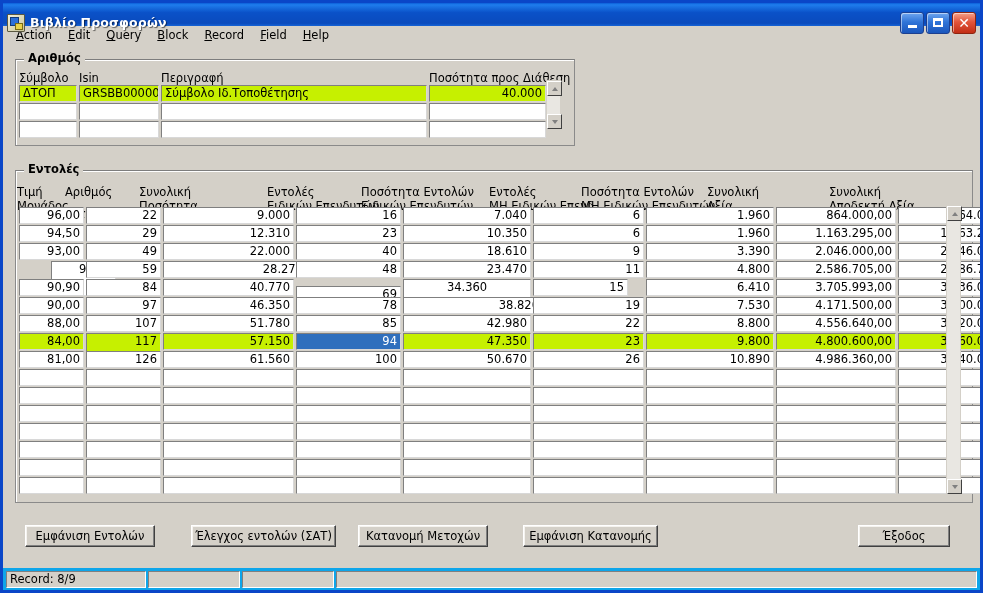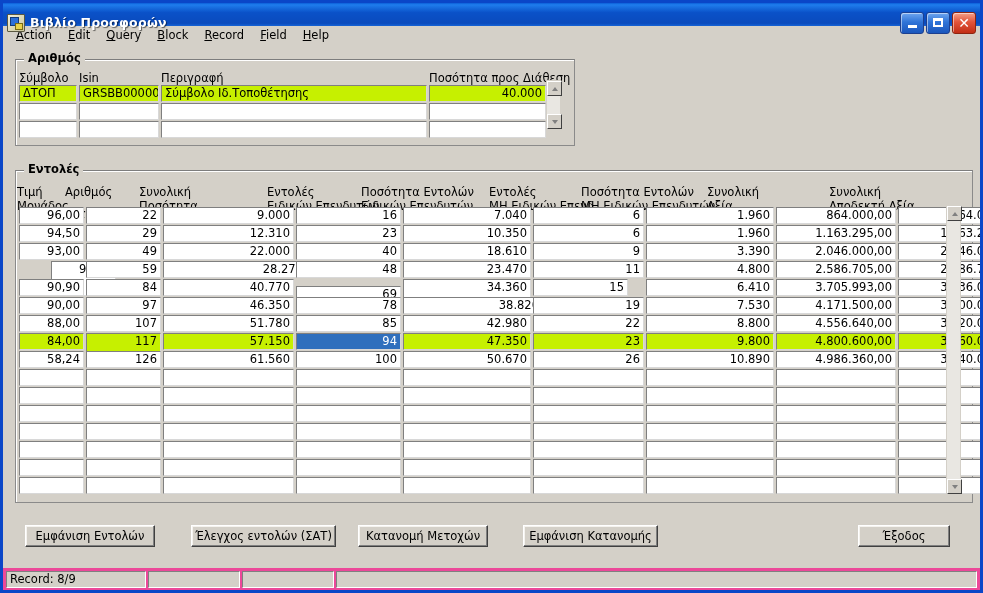--- a/index.html
+++ b/index.html
@@ -104,21 +104,21 @@
     background:#d4d0c8;border:1px solid #fff;
     border-right-color:#404040;border-bottom-color:#404040;
     box-shadow:inset -1px -1px 0 #808080, inset 1px 1px 0 #f5f3ef;
     font-size:11.5px;color:#000;
     display:flex;align-items:center;justify-content:center;white-space:nowrap;
   }
 
   
   .statusbar{
     position:absolute;left:0;right:0;bottom:0;height:22px;
-    background:#ec4899;display:flex;align-items:center;gap:2px;
+    background:#0ea5e9;display:flex;align-items:center;gap:2px;
     padding:2px 3px;box-sizing:border-box;
   }
   .status-cell{
     height:17px;box-sizing:border-box;background:#d4d0c8;
     border:1px solid #808080;border-right-color:#fff;border-bottom-color:#fff;
     font-size:11.5px;color:#000;line-height:15px;padding:0 3px;
     white-space:nowrap;overflow:hidden;
   }
 </style>
 </head>
@@ -261,21 +261,21 @@
         <div class="fld r" style="left: 281px; top: 98px; width: 105px; height: 17px;">48</div>
         <div class="fld r" style="left: 388px; top: 98px; width: 128px; height: 17px;">23.470</div>
         <div class="fld r" style="left: 518px; top: 98px; width: 111px; height: 17px;">11</div>
         <div class="fld r" style="left: 631px; top: 98px; width: 128px; height: 17px;">4.800</div>
         <div class="fld r" style="left: 761px; top: 98px; width: 120px; height: 17px;">2.586.705,00</div>
         <div class="fld r" style="left: 883px; top: 98px; width: 123px; height: 17px;">2.586.705,00</div>
         <div class="fld r" style="left: 4px; top: 116px; width: 65px; height: 17px;">90,90</div>
         <div class="fld r" style="left: 71px; top: 116px; width: 75px; height: 17px;">84</div>
         <div class="fld r" style="left: 148px; top: 116px; width: 131px; height: 17px;">40.770</div>
         <div class="fld r" style="left: 281px; top: 116px; width: 105px; height: 17px; margin-top: 7px;">69</div>
-        <div class="fld r" style="left: 388px; top: 116px; width: 128px; height: 20px;">34.360</div>
+        <div class="fld r" style="left: 388px; top: 116px; width: 128px; height: 20px; text-align: center;">34.360</div>
         <div class="fld r" style="left: 518px; top: 116px; width: 95px; height: 17px;">15</div>
         <div class="fld r" style="left: 631px; top: 116px; width: 128px; height: 17px;">6.410</div>
         <div class="fld r" style="left: 761px; top: 116px; width: 120px; height: 17px;">3.705.993,00</div>
         <div class="fld r" style="left: 883px; top: 116px; width: 123px; height: 17px;">3.636.000,00</div>
         <div class="fld r" style="left: 4px; top: 134px; width: 65px; height: 17px;">90,00</div>
         <div class="fld r" style="left: 71px; top: 134px; width: 75px; height: 17px;">97</div>
         <div class="fld r" style="left: 148px; top: 134px; width: 131px; height: 17px;">46.350</div>
         <div class="fld r" style="left: 281px; top: 134px; width: 105px; height: 17px;">78</div>
         <div class="fld r" style="left: 388px; top: 134px; width: 140px; height: 17px;">38.820</div>
         <div class="fld r" style="left: 518px; top: 134px; width: 111px; height: 17px;">19</div>
@@ -293,21 +293,21 @@
         <div class="fld r" style="left: 883px; top: 152px; width: 123px; height: 17px;">3.520.000,00</div>
         <div class="fld r hl" style="left: 4px; top: 170px; width: 65px; height: 17px;">84,00</div>
         <div class="fld r hl" style="left: 71px; top: 170px; width: 75px; height: 27px;">117</div>
         <div class="fld r hl" style="left: 148px; top: 170px; width: 131px; height: 17px;">57.150</div>
         <div class="fld r sel" style="left: 281px; top: 170px; width: 105px; height: 17px;">94</div>
         <div class="fld r hl" style="left: 388px; top: 170px; width: 128px; height: 17px;">47.350</div>
         <div class="fld r hl" style="left: 518px; top: 170px; width: 111px; height: 17px;">23</div>
         <div class="fld r hl" style="left: 631px; top: 170px; width: 128px; height: 17px;">9.800</div>
         <div class="fld r hl" style="left: 761px; top: 170px; width: 120px; height: 17px;">4.800.600,00</div>
         <div class="fld r hl" style="left: 883px; top: 170px; width: 123px; height: 17px;">3.360.000,00</div>
-        <div class="fld r" style="left: 4px; top: 188px; width: 65px; height: 17px;">58,24</div>
+        <div class="fld r" style="left: 4px; top: 188px; width: 65px; height: 17px;">81,00</div>
         <div class="fld r" style="left: 71px; top: 188px; width: 75px; height: 17px;">126</div>
         <div class="fld r" style="left: 148px; top: 188px; width: 131px; height: 17px;">61.560</div>
         <div class="fld r" style="left: 281px; top: 188px; width: 105px; height: 17px;">100</div>
         <div class="fld r" style="left: 388px; top: 188px; width: 128px; height: 17px;">50.670</div>
         <div class="fld r" style="left: 518px; top: 188px; width: 111px; height: 17px;">26</div>
         <div class="fld r" style="left: 631px; top: 188px; width: 128px; height: 17px;">10.890</div>
         <div class="fld r" style="left: 761px; top: 188px; width: 120px; height: 17px;">4.986.360,00</div>
         <div class="fld r" style="left: 883px; top: 188px; width: 123px; height: 17px;">3.240.000,00</div>
         <div class="fld r" style="left: 4px; top: 206px; width: 65px; height: 17px;"></div>
         <div class="fld r" style="left: 71px; top: 206px; width: 75px; height: 17px;"></div>

